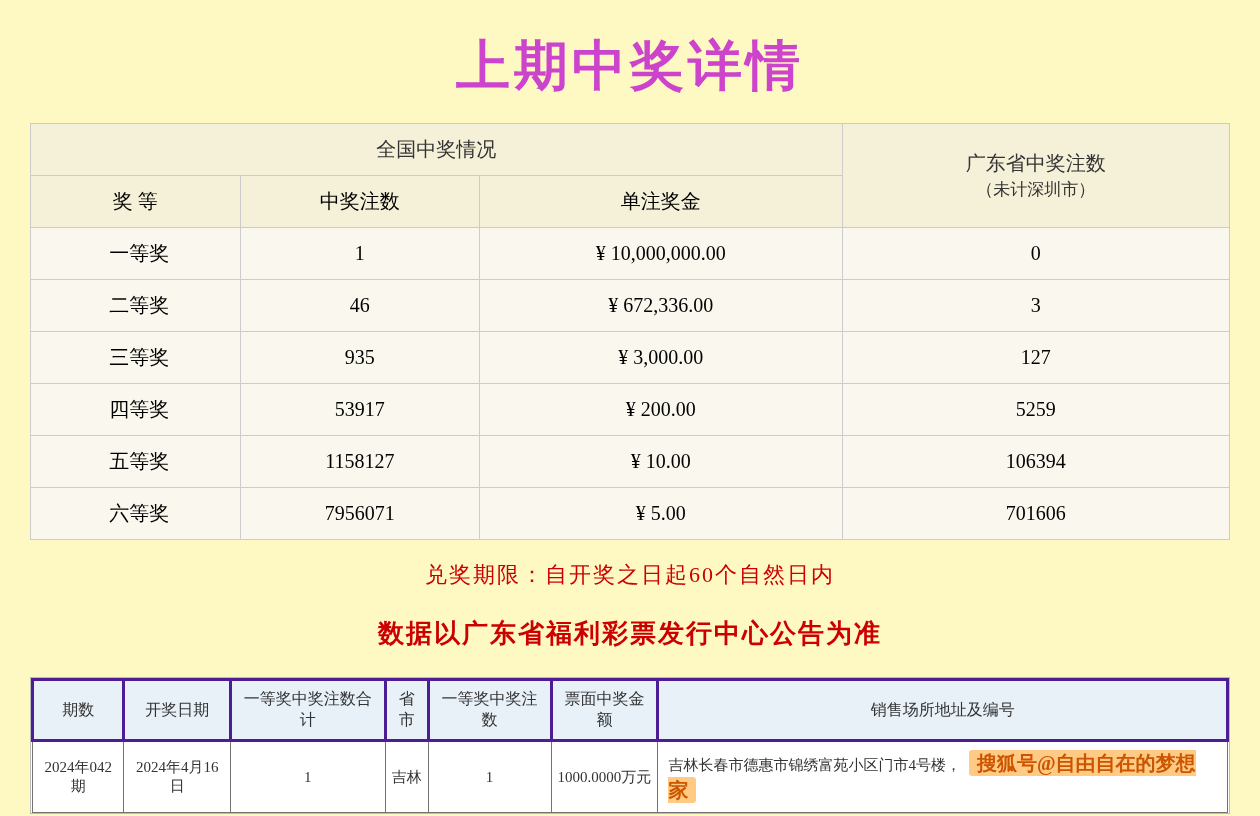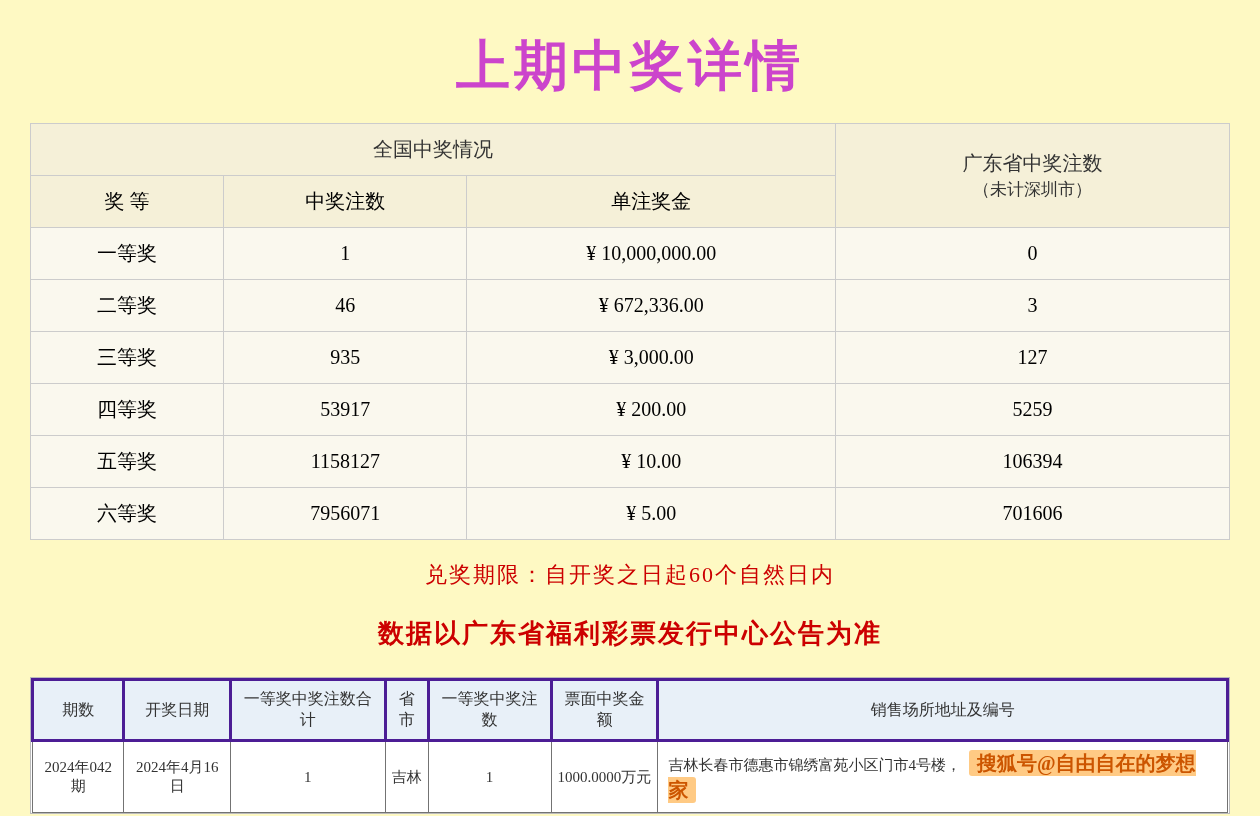--- a/index.html
+++ b/index.html
@@ -54,20 +54,21 @@
     }
 
     .prize-table .col-header {
       background: #f5f0d8;
       font-size: 20px;
       font-weight: normal;
     }
 
     .prize-table td.prize-name {
       font-size: 20px;
+      padding-left: 16px;
     }
 
     .prize-table td.prize-count {
       font-size: 20px;
     }
 
     .prize-table td.prize-amount {
       font-size: 20px;
     }
 

